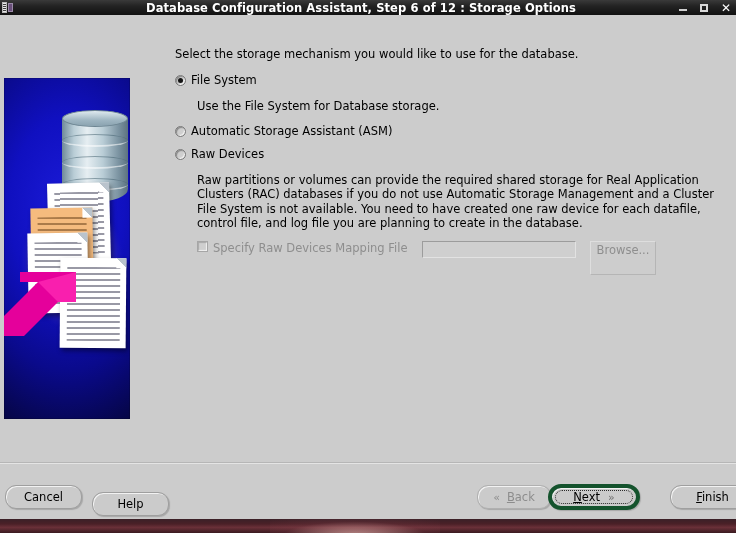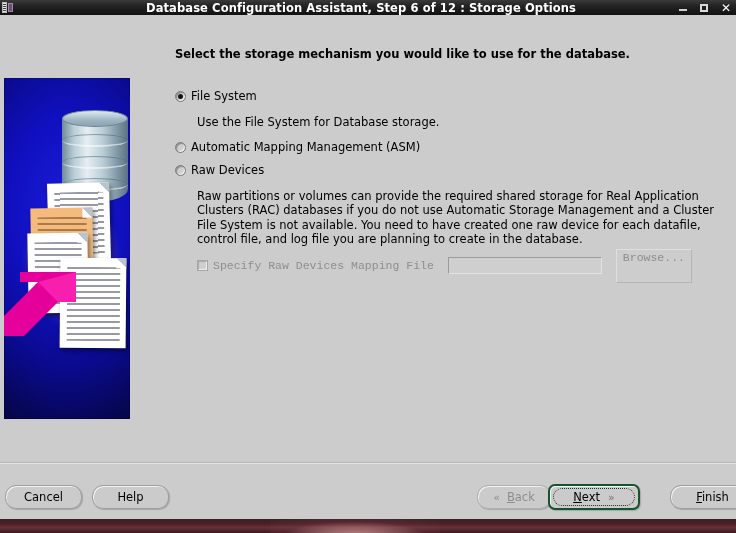--- a/index.html
+++ b/index.html
@@ -243,22 +243,21 @@
   
   #content {
     position: absolute;
     left: 175px;
     top: 32px;
     width: 548px;
   }
   .intro {
     font-size: 11.5px;
     color: #000000;
-    margin-bottom: 28px;
-    font-weight: bold;
+    margin-bottom: 12px;
   }
   .option-block { margin-bottom: 10px; }
   .opt-row {
     display: flex;
     align-items: flex-end;
   }
   .radio {
     width: 11px; height: 11px;
     border-radius: 50%;
     background: #cfcfcf;
@@ -286,24 +285,22 @@
     margin-left: 22px;
     margin-top: 13px;
     font-size: 11.5px;
     line-height: 14.5px;
     max-width: 540px;
   }
 
   
   #mapping-row {
     margin-left: 22px;
-    margin-top: 2px;
+    margin-top: 10px;
     display: flex;
-    align-items: center;
-    font-family: Liberation Mono, monospace;
   }
   .checkbox {
     width: 11px; height: 11px;
     background: #cfcfcf;
     border: 1px solid #a6a6a6;
     box-shadow: inset 1px 1px 1px rgba(0,0,0,0.18), inset -1px -1px 1px rgba(255,255,255,0.7);
     box-sizing: border-box;
     margin-right: 5px;
     flex: 0 0 auto;
   }
@@ -368,30 +365,30 @@
     align-items: center;
     justify-content: center;
     font-size: 11.5px;
     color: #000000;
     box-shadow: inset 1px 1px 0 rgba(255,255,255,0.75), 1px 1px 1px rgba(0,0,0,0.18);
     cursor: default;
     user-select: none;
   }
   .btn .mn { text-decoration: underline; }
   #btn-cancel { left: 5px; top: 5px; width: 77px; }
-  #btn-help   { left: 92px; top: 5px; width: 77px; }
+  #btn-help   { left: 92px; top: 12px; width: 77px; }
   #btn-back {
     left: 477px; top: 5px; width: 74px;
     color: #8d8d8d;
     border-color: #b0b0b0;
   }
   #btn-next {
     left: 548px; top: 4px; width: 92px; height: 26px;
-    border: 2px solid #14532d;
-    border-radius: 7px;
+    border: 4px solid #14532d;
+    border-radius: 13px;
     background: #cbcbcb;
   }
   #btn-next .focus {
     position: absolute;
     left: 3px; top: 2px; right: 3px; bottom: 2px;
     border: 1px dotted #2a2a2a;
     border-radius: 10px;
     pointer-events: none;
   }
   #btn-finish { left: 670px; top: 5px; width: 85px; }
@@ -480,21 +477,21 @@
         <div class="opt-row">
           <span class="radio checked"></span>
           <span class="opt-label">File System</span>
         </div>
         <div class="opt-desc">Use the File System for Database storage.</div>
       </div>
 
       <div class="option-block">
         <div class="opt-row">
           <span class="radio"></span>
-          <span class="opt-label">Automatic Mapping Management (ASM)</span>
+          <span class="opt-label">Automatic Storage Assistant (ASM)</span>
         </div>
       </div>
 
       <div class="option-block">
         <div class="opt-row">
           <span class="radio"></span>
           <span class="opt-label">Raw Devices</span>
         </div>
         <div class="opt-desc">Raw partitions or volumes can provide the required shared storage for Real Application Clusters (RAC) databases if you do not use Automatic Storage Management and a Cluster File System is not available.  You need to have created one raw device for each datafile, control file, and log file you are planning to create in the database.</div>
 

